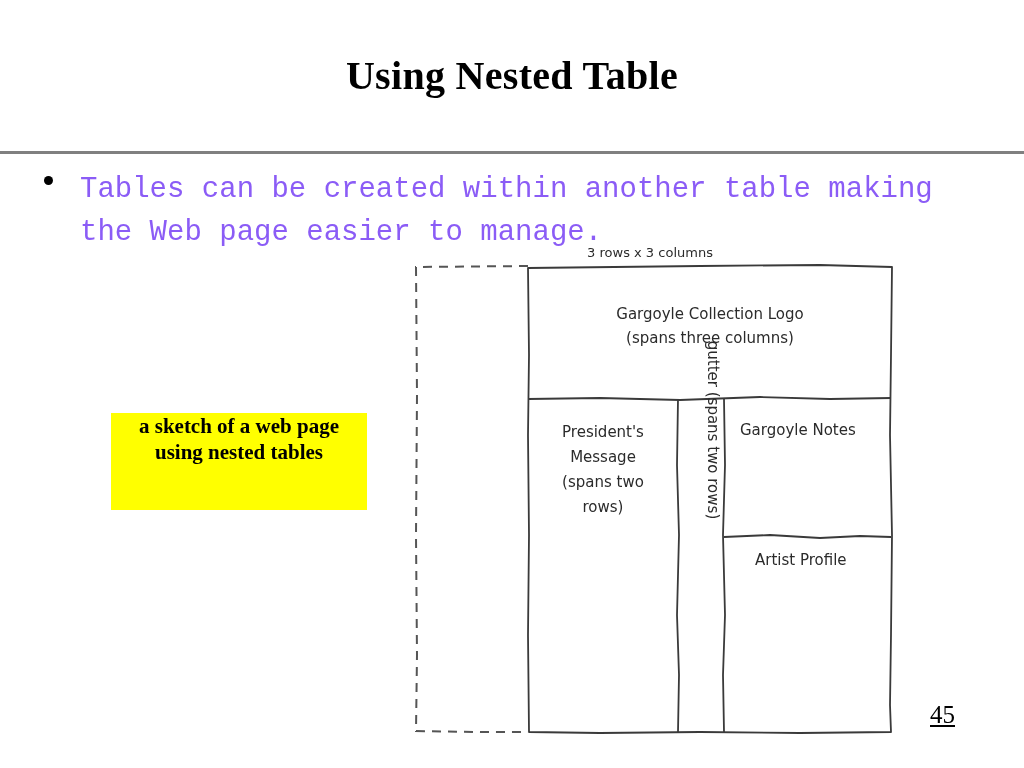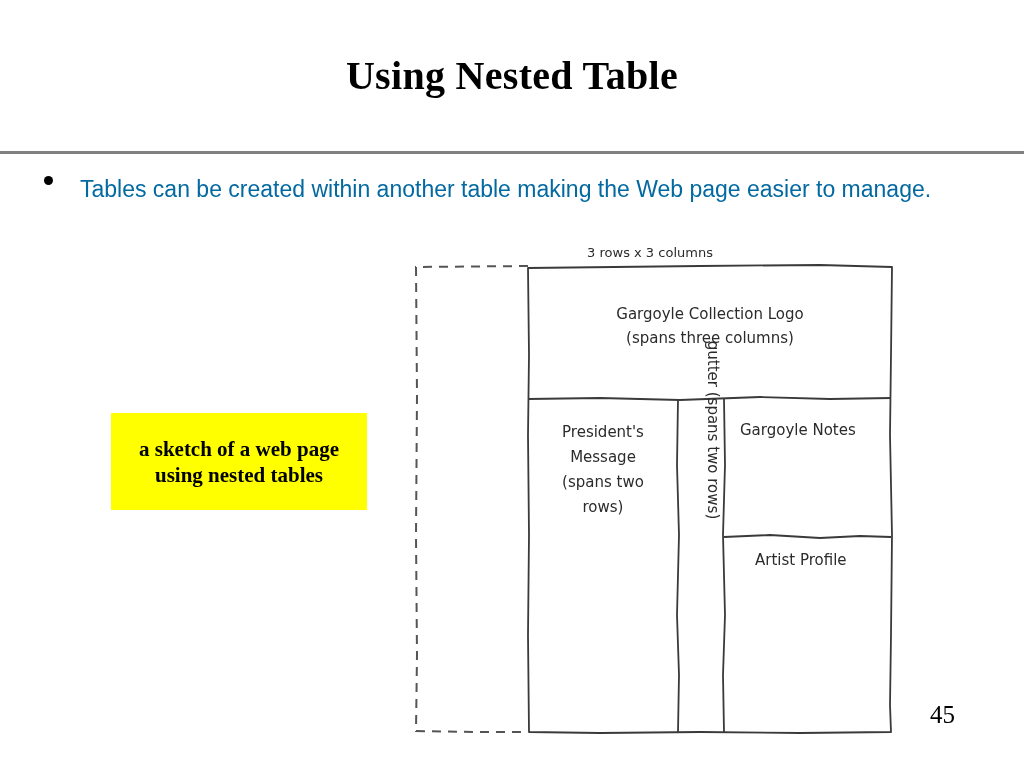--- a/index.html
+++ b/index.html
@@ -55,36 +55,35 @@
     width: 9px;
     height: 9px;
     border-radius: 50%;
     background: #000000;
   }
   .bullet-text {
     position: absolute;
     left: 44px;
     top: 0;
     width: 860px;
-    font-size: 23px;
+    font-size: 29px;
     line-height: 43px;
-    font-family: Liberation Sans, sans-serif;
-    color: #0369a1;
+    font-family: Liberation Mono, monospace;
+    color: #8b5cf6;
   }
 
   
   .callout {
     position: absolute;
     left: 111px;
     top: 413px;
     width: 256px;
     height: 97px;
     background: #FFFF00;
     display: flex;
-    align-items: center;
     justify-content: center;
   }
   .callout-text {
     font-family: "Liberation Serif", "DejaVu Serif", serif;
     font-weight: bold;
     font-size: 21px;
     line-height: 26px;
     text-align: center;
     color: #000000;
     padding: 0 6px;
@@ -114,20 +113,21 @@
   }
 
   
   .page-number {
     position: absolute;
     left: 930px;
     top: 701px;
     font-family: "Liberation Serif", "DejaVu Serif", serif;
     font-size: 25px;
     color: #000000;
+    text-decoration: underline;
   }
 </style>
 </head>
 <body>
 
 <div class="slide-title">Using Nested Table</div>
 
 <div class="title-rule"></div>
 
 <div class="bullet-row">

